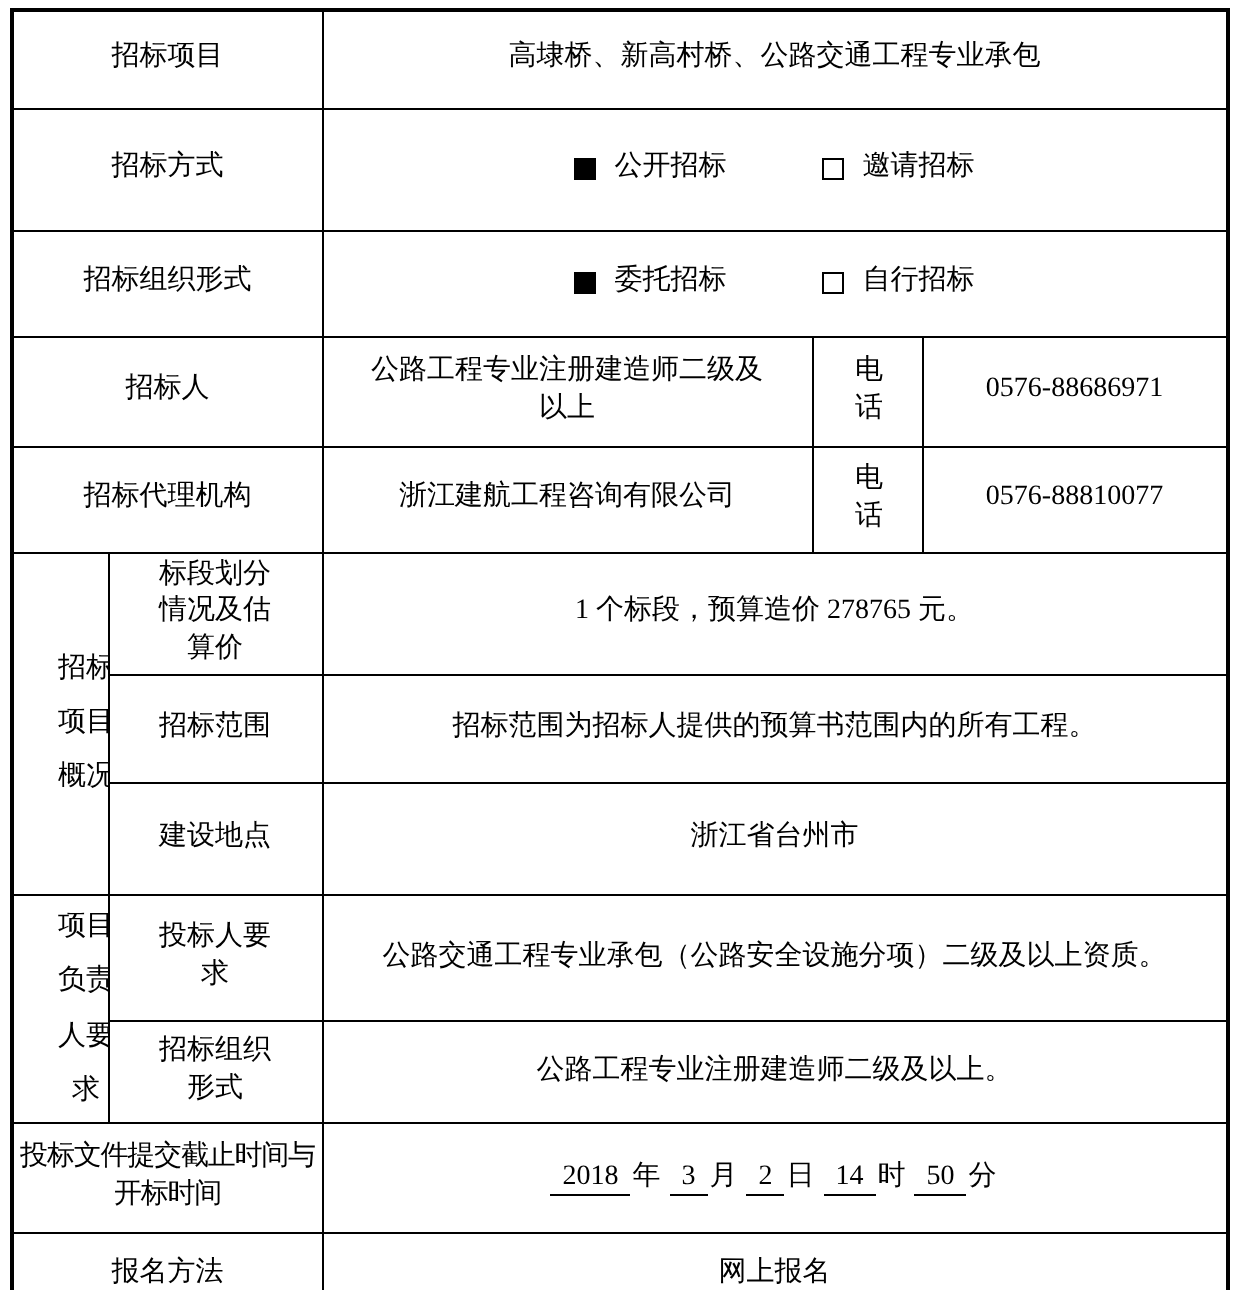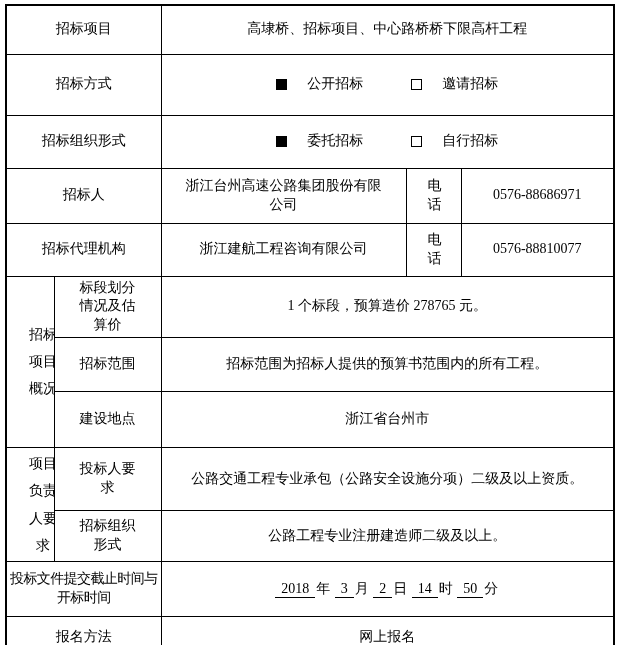--- a/index.html
+++ b/index.html
@@ -48,21 +48,21 @@
   }
   .opts {
     display: flex;
     justify-content: center;
     align-items: center;
     gap: 48px;
   }
   .opt {
     display: inline-flex;
     align-items: center;
-    gap: 20px;
+    gap: 9px;
     white-space: nowrap;
   }
   .cb {
     display: inline-block;
     width: 11px;
     height: 11px;
     box-sizing: border-box;
     flex: 0 0 auto;
   }
   .cb-checked { background: #000000; }
@@ -87,21 +87,21 @@
     <col style="width:48px">
     <col style="width:107px">
     <col style="width:245px">
     <col style="width:55px">
     <col style="width:153px">
   </colgroup>
 
   <tbody>
       <tr style="height:49px">
     <td colspan="2" class="label">招标项目</td>
-    <td colspan="3">高埭桥、招标项目、中心路桥桥下限高杆工程</td>
+    <td colspan="3">高埭桥、新高村桥、公路交通工程专业承包</td>
   </tr>
 
   <tr style="height:61px">
     <td colspan="2" class="label">招标方式</td>
     <td colspan="3">
       <div class="opts">
         <span class="opt">
           <span class="cb cb-checked"></span>
           <span>公开招标</span>
         </span>
@@ -124,21 +124,21 @@
         <span class="opt">
           <span class="cb cb-unchecked"></span>
           <span>自行招标</span>
         </span>
       </div>
     </td>
   </tr>
 
   <tr style="height:55px">
     <td colspan="2" class="label">招标人</td>
-    <td>浙江台州高速公路集团股份有限公司</td>
+    <td>公路工程专业注册建造师二级及以上</td>
     <td>电话</td>
     <td>0576-88686971</td>
   </tr>
 
   <tr style="height:53px">
     <td colspan="2" class="label">招标代理机构</td>
     <td>浙江建航工程咨询有限公司</td>
     <td>电话</td>
     <td>0576-88810077</td>
   </tr>

